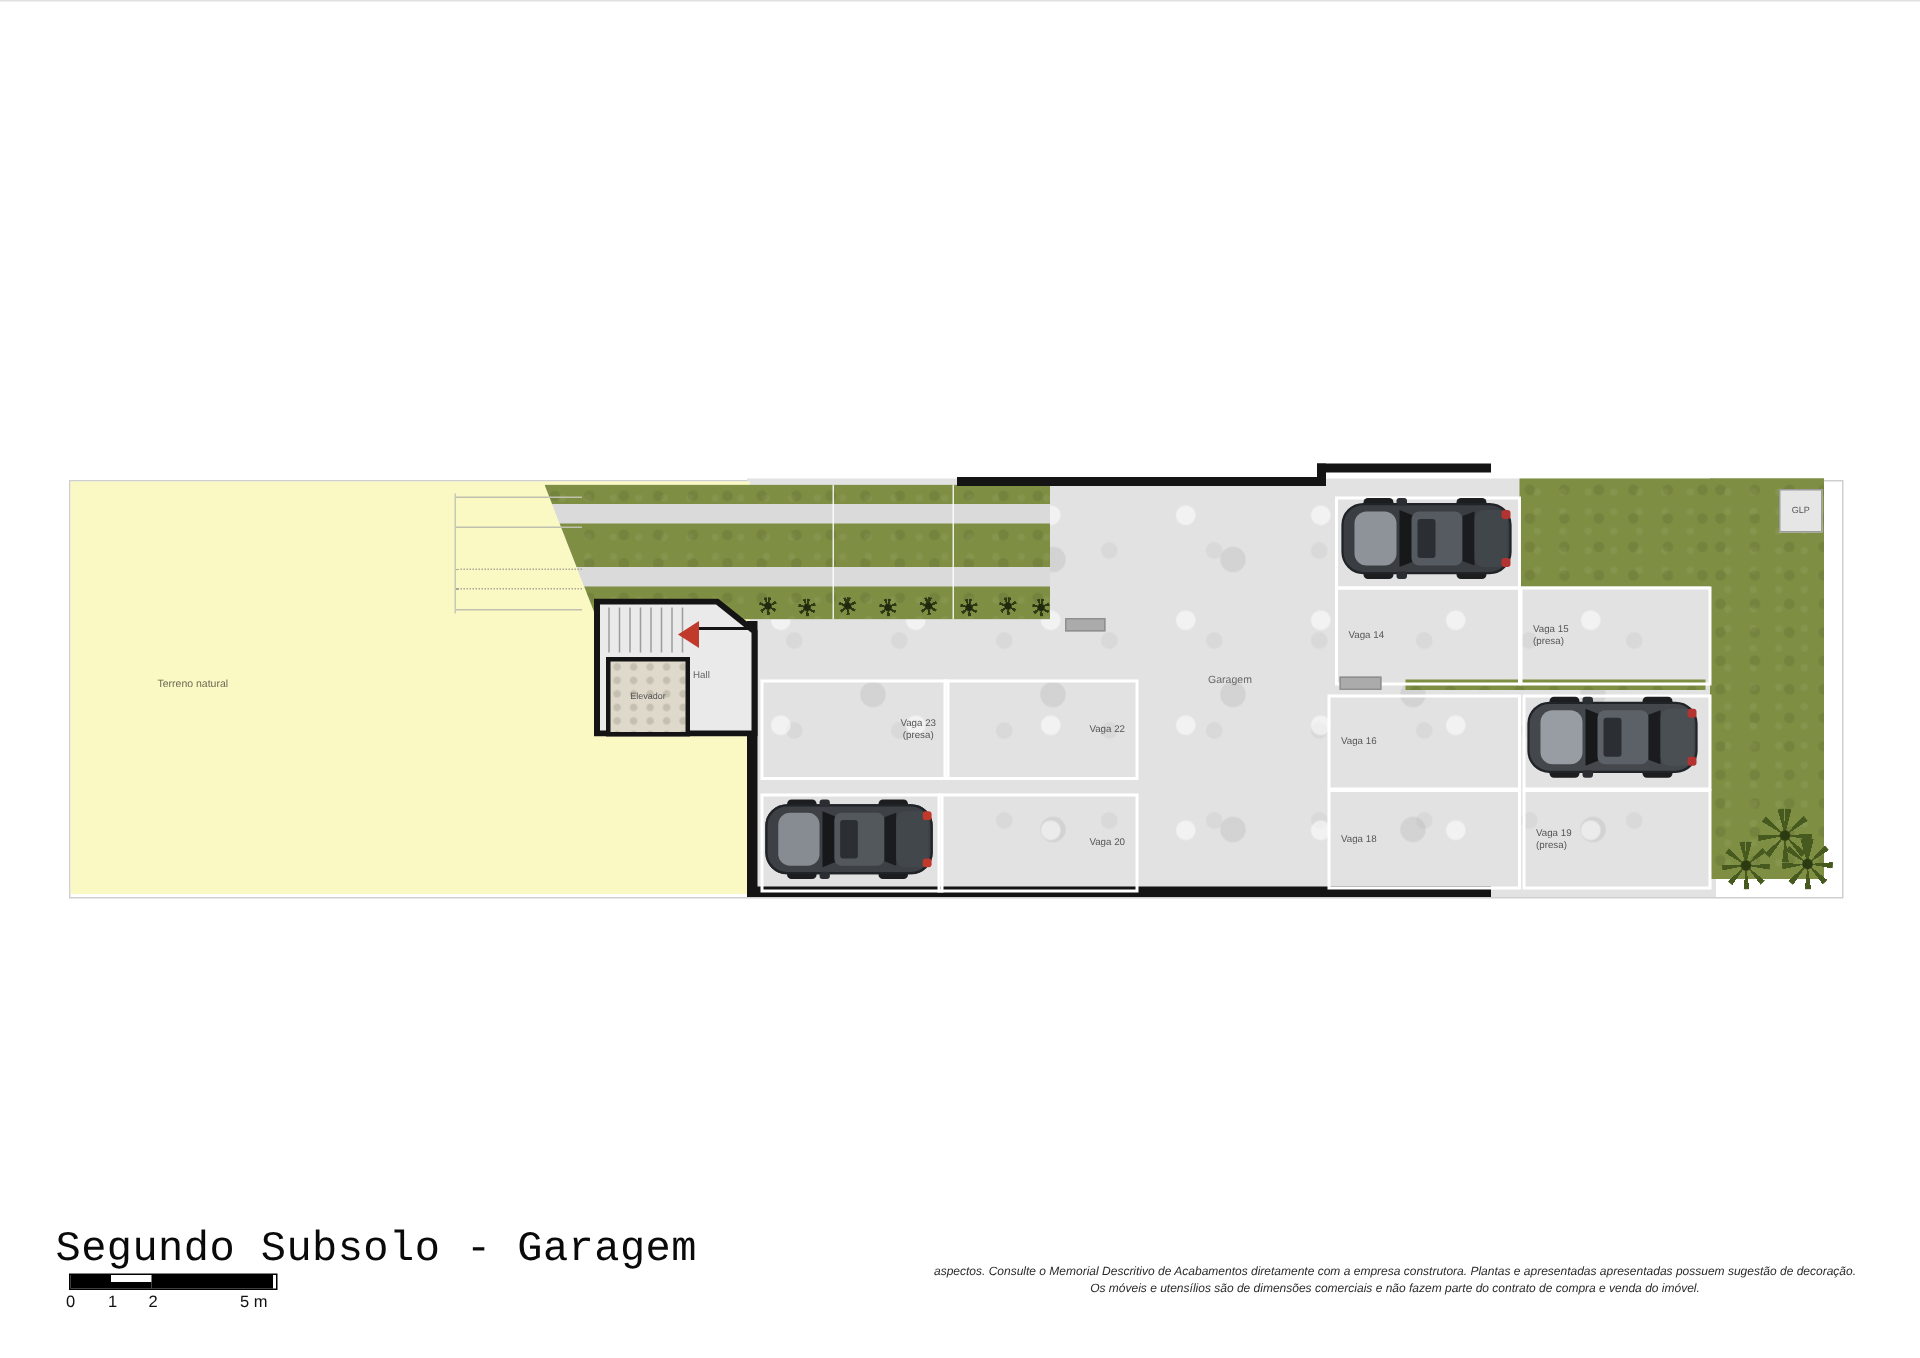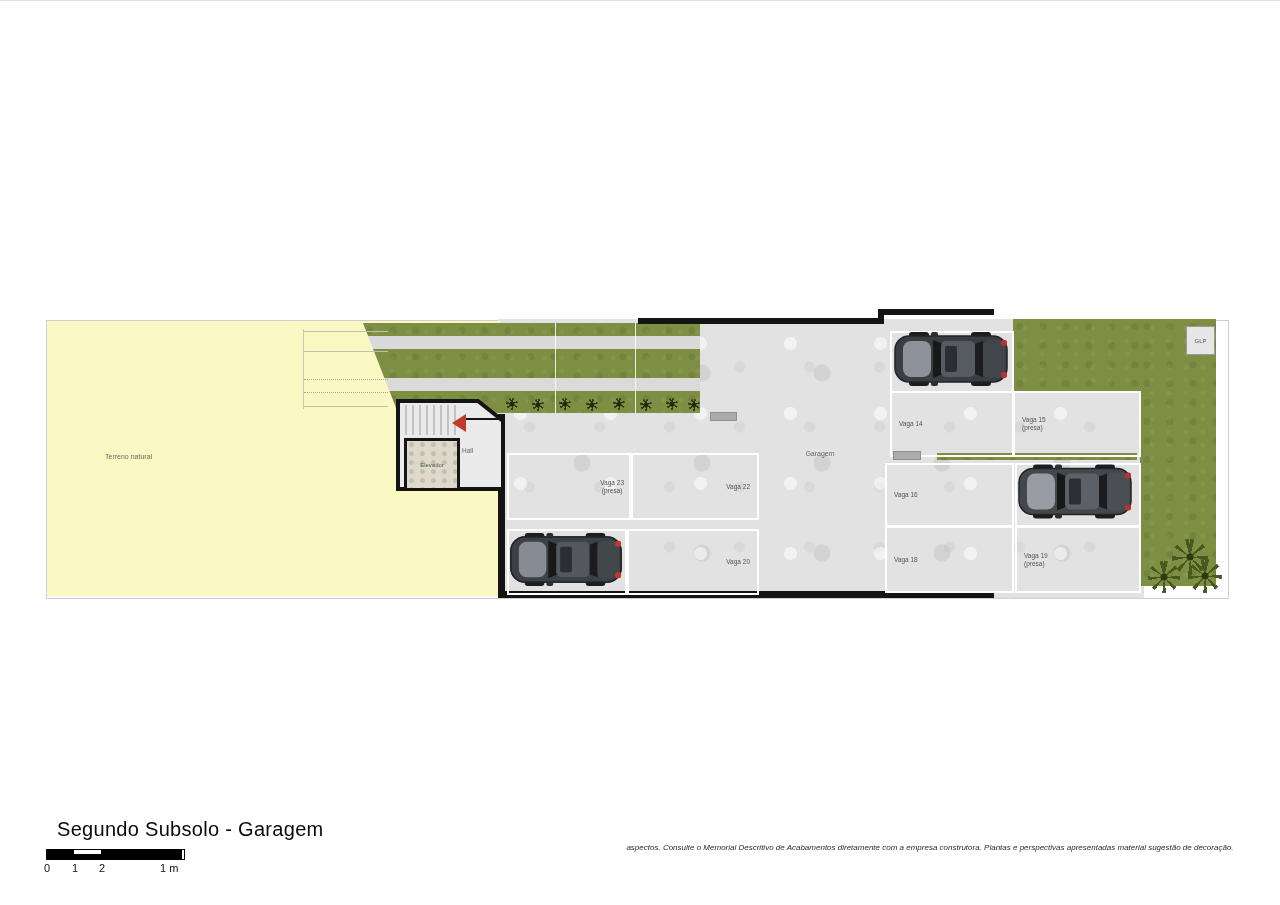--- a/index.html
+++ b/index.html
@@ -103,22 +103,22 @@
   #block-b{left:893px;top:450px;width:26px;height:7px;}
 
   #glp-box{position:absolute;left:1186px;top:325px;width:27px;height:27px;z-index:9;
     background:#e6e6e6;border:1px solid #9b9b9b;display:flex;align-items:center;justify-content:center;}
   #glp-box span{font-size:6px;color:#555;}
 
   #garagem-label{position:absolute;left:785px;top:449px;width:70px;text-align:center;
     font-size:7px;color:#666;z-index:9;}
 
   
-  #plan-title{position:absolute;left:57px;top:817px;font-size:20px;color:#0a0a0a;
-    letter-spacing:.3px;z-index:11;}
+  #plan-title{position:absolute;left:37px;top:817px;font-size:28px;color:#0a0a0a;
+    letter-spacing:.3px;z-index:11;font-family:Liberation Mono, monospace;}
   #scalebar{position:absolute;left:46px;top:848px;width:137px;height:9px;border:1px solid #000;
     display:flex;z-index:11;}
   .seg{height:100%;}
   .seg.black{background:#000;}
   .seg.half{background:linear-gradient(to bottom,#fff 0 50%,#000 50% 100%);}
   .scale-nums{position:absolute;left:42px;top:861px;width:145px;height:14px;
     font-size:11px;color:#111;z-index:11;}
   .scale-nums span{position:absolute;top:0;}
   .n0{left:2px;} .n1{left:30px;} .n2{left:57px;} .n5{left:118px;}
 
@@ -326,19 +326,20 @@
   <div id="plan-title">Segundo Subsolo - Garagem</div>
   <div id="scalebar">
     <div class="seg black" style="width:27px"></div>
     <div class="seg half" style="width:27px"></div>
     <div class="seg black" style="width:81px"></div>
   </div>
   <div class="scale-nums">
     <span class="n0">0</span>
     <span class="n1">1</span>
     <span class="n2">2</span>
-    <span class="n5">1 m</span>
+    <span class="n5">5 m</span>
   </div>
   <div id="disclaimer">
-    <div>aspectos. Consulte o Memorial Descritivo de Acabamentos diretamente com a empresa construtora. Plantas e perspectivas apresentadas material sugestão de decoração.</div>
+    <div>aspectos. Consulte o Memorial Descritivo de Acabamentos diretamente com a empresa construtora. Plantas e apresentadas apresentadas possuem sugestão de decoração.</div>
+    <div>Os móveis e utensílios são de dimensões comerciais e não fazem parte do contrato de compra e venda do imóvel.</div>
   </div>
 
 </div>
 
 </body></html>

